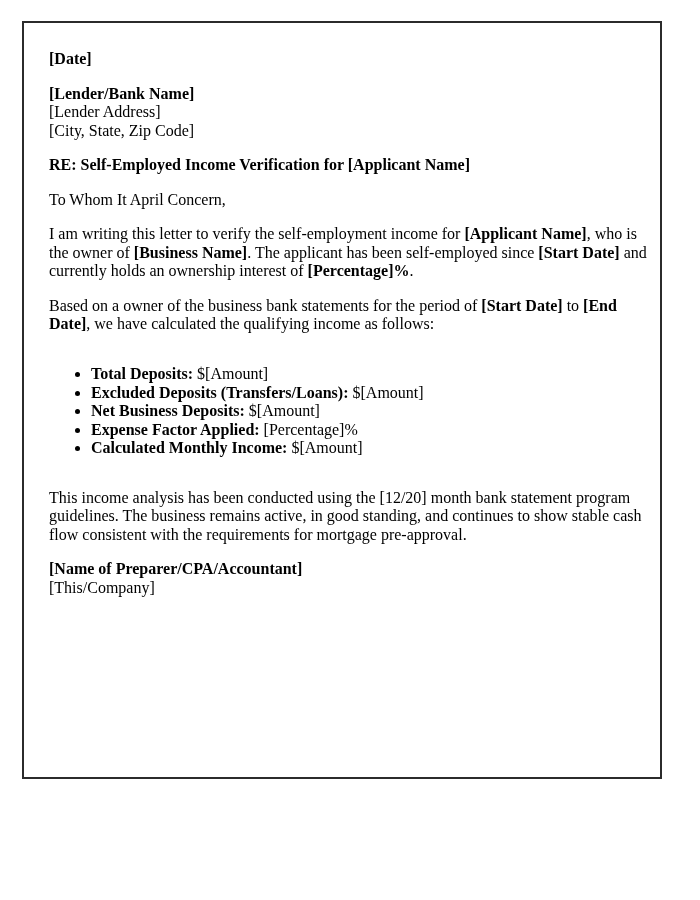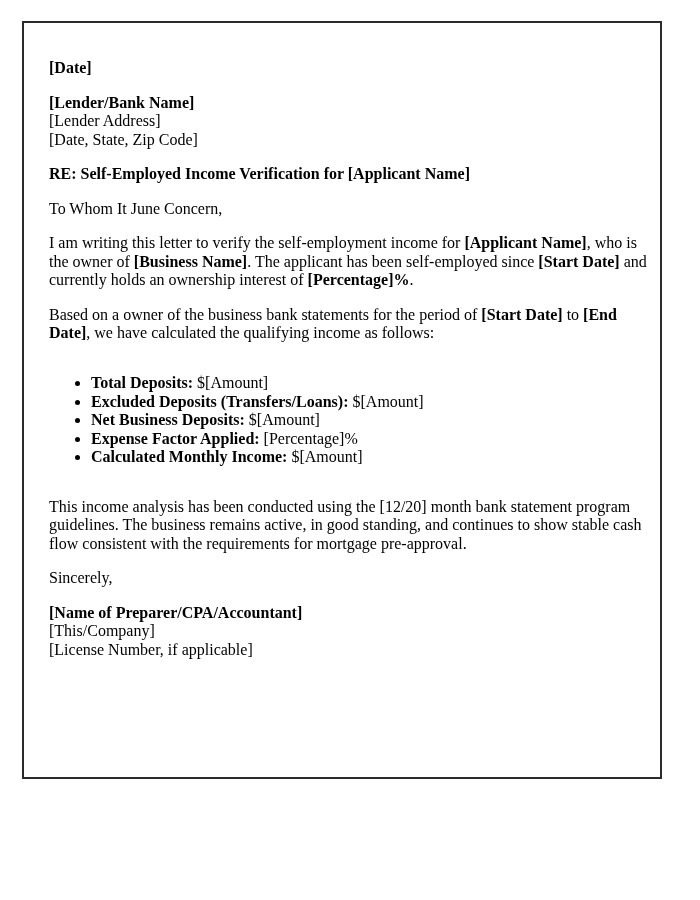--- a/index.html
+++ b/index.html
@@ -18,21 +18,21 @@
   }
   .page {
     position: absolute;
     left: 22px;
     top: 21px;
     width: 640px;
     height: 758px;
     box-sizing: border-box;
     border: 2px solid #2b2b2b;
     background: #ffffff;
-    padding: 20px 12px 20px 25px;
+    padding: 11px 12px 20px 25px;
     overflow: hidden;
   }
   .letter-body p {
     margin: 16px 0;
   }
   .letter-body ul {
     margin: 31px 0;
     padding-left: 42px;
     list-style-type: disc;
   }
@@ -43,29 +43,28 @@
   .letter-body strong {
     font-weight: bold;
   }
 </style>
 </head>
 <body style="color: rgb(0, 0, 0);">
 
 <div class="page" style="border-color: rgb(43, 43, 43); background: rgb(255, 255, 255);">
   <div class="letter-body">
       <p><strong>[Date]</strong></p>
-      <p><strong>[Lender/Bank Name]</strong><br><span>[Lender Address]</span><br><span>[Date, State, Zip Code]</span></p>
+      <p><strong>[Lender/Bank Name]</strong><br><span>[Lender Address]</span><br><span>[City, State, Zip Code]</span></p>
       <p><strong>RE: Self-Employed Income Verification for [Applicant Name]</strong></p>
-      <p><span>To Whom It June Concern,</span></p>
+      <p><span>To Whom It April Concern,</span></p>
       <p><span>I am writing this letter to verify the self-employment income for </span><strong>[Applicant Name]</strong><span>, who is the owner of </span><strong>[Business Name]</strong><span>. The applicant has been self-employed since </span><strong>[Start Date]</strong><span> and currently holds an ownership interest of </span><strong>[Percentage]%</strong><span>.</span></p>
       <p><span>Based on a owner of the business bank statements for the period of </span><strong>[Start Date]</strong><span> to </span><strong>[End Date]</strong><span>, we have calculated the qualifying income as follows:</span></p>
       <ul>
         <li><strong>Total Deposits:</strong><span> $[Amount]</span></li>
         <li><strong>Excluded Deposits (Transfers/Loans):</strong><span> $[Amount]</span></li>
         <li><strong>Net Business Deposits:</strong><span> $[Amount]</span></li>
         <li><strong>Expense Factor Applied:</strong><span> [Percentage]%</span></li>
         <li><strong>Calculated Monthly Income:</strong><span> $[Amount]</span></li>
       </ul>
       <p><span>This income analysis has been conducted using the [12/20] month bank statement program guidelines. The business remains active, in good standing, and continues to show stable cash flow consistent with the requirements for mortgage pre-approval.</span></p>
-      <p><span>Sincerely,</span></p>
-      <p><strong>[Name of Preparer/CPA/Accountant]</strong><br><span>[This/Company]</span><br><span>[License Number, if applicable]</span></p>
+      <p><strong>[Name of Preparer/CPA/Accountant]</strong><br><span>[This/Company]</span><br></p>
     </div>
 </div>
 
 </body></html>

